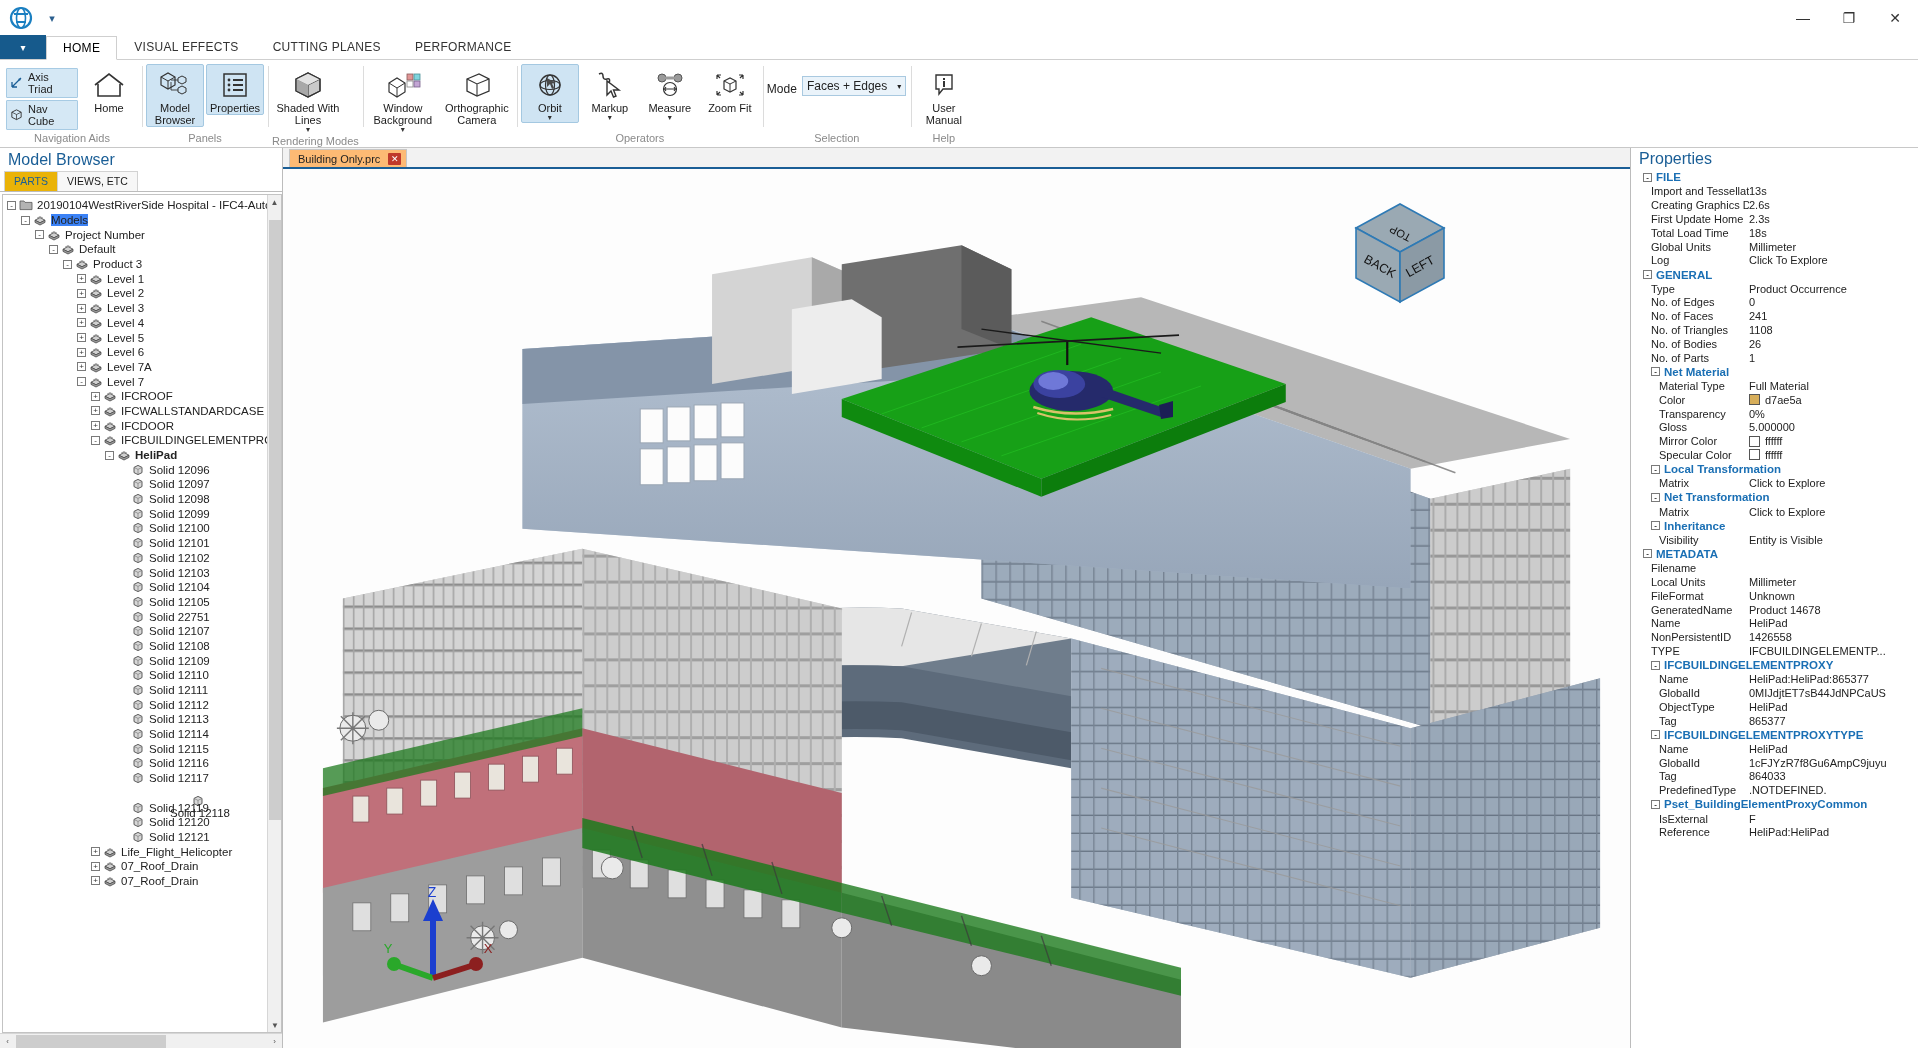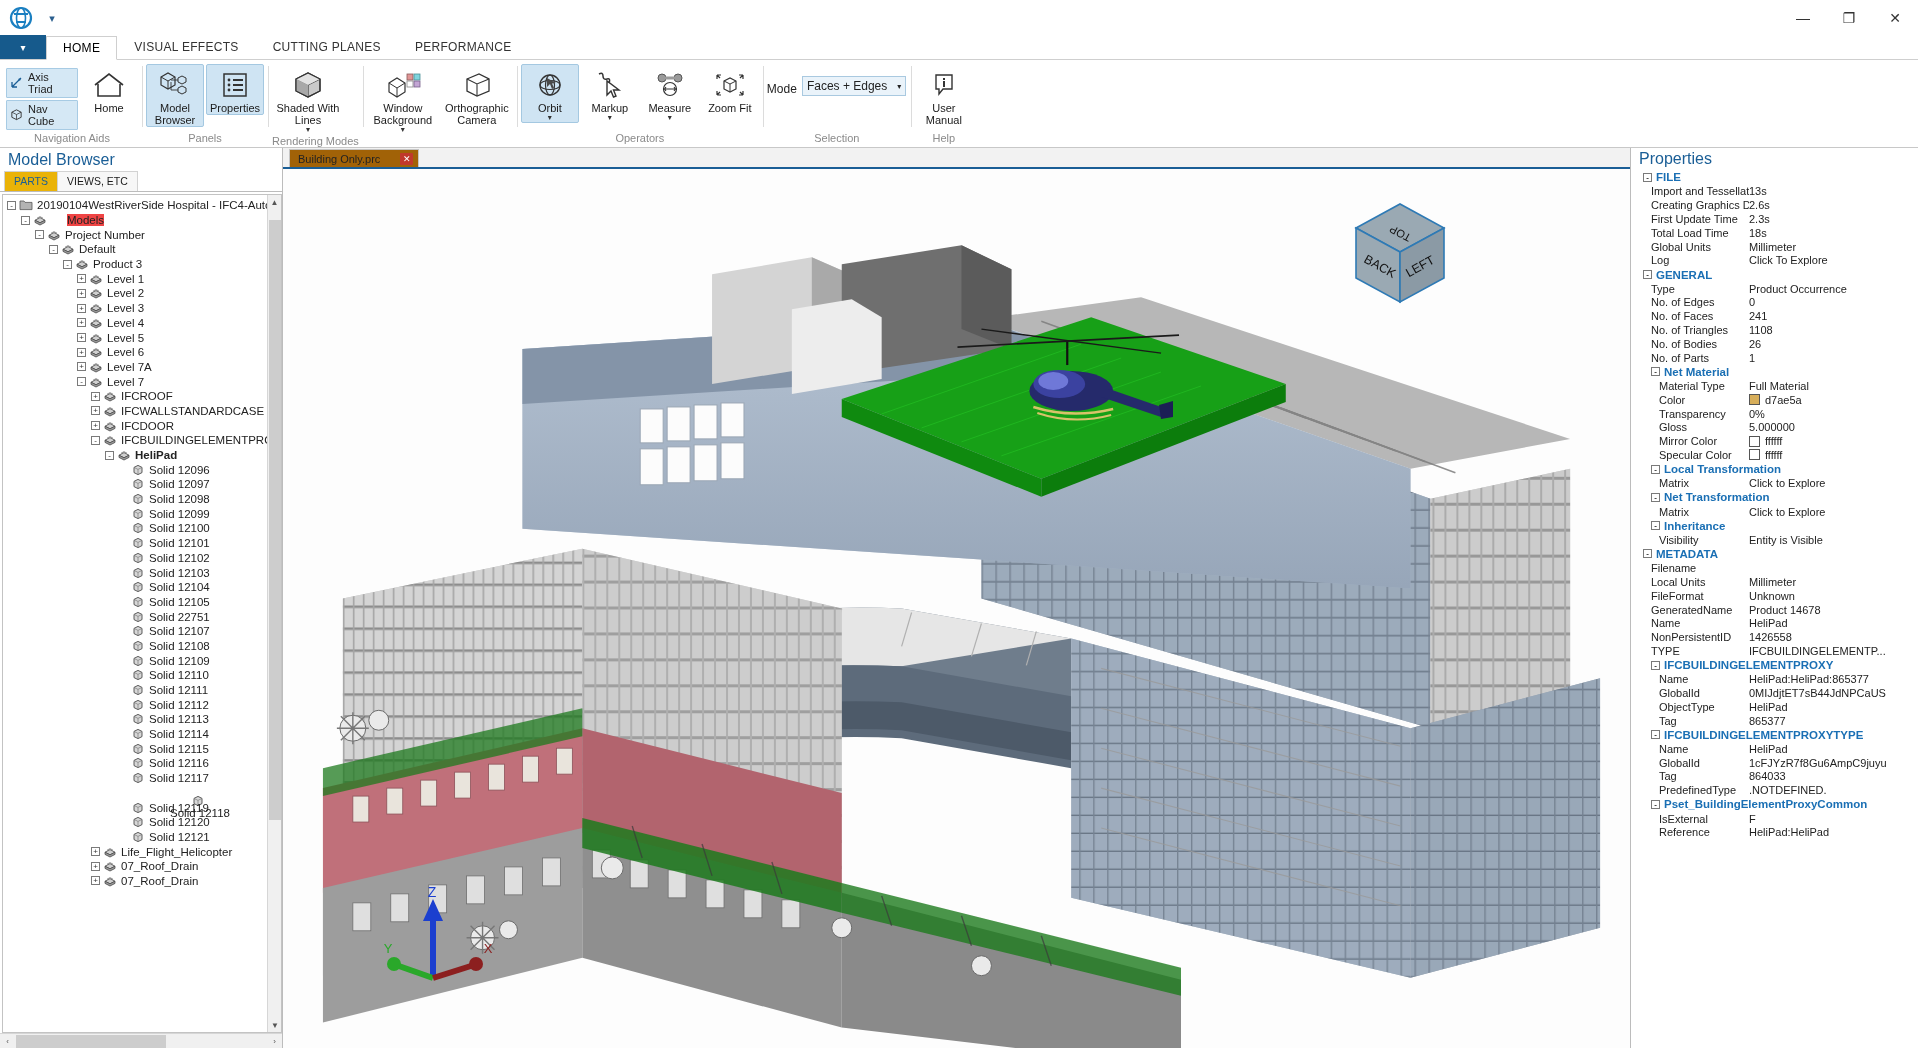--- a/index.html
+++ b/index.html
@@ -102,38 +102,38 @@
   .tree { padding:3px 0 0 4px; font-size:11.5px; position:relative; }
   .trow { display:flex; align-items:center; height:14.7px; white-space:nowrap; }
   .tog {
     width:9px; height:9px; border:1px solid #7a7a7a; background:#fff; margin-right:3px;
     font-size:8px; line-height:7px; text-align:center; color:#333; flex:none;
   }
   .tog.blank { border:none; background:transparent; }
   .icn { width:14px; height:12px; margin-right:4px; flex:none; }
   .tlabel { font-size:11.5px; }
   .tlabel.bold { font-weight:bold; }
-  .tlabel.hl { background:#ef4444;margin-left:16px; }
+  .tlabel.hl { background:#3b82f6; }
 
   .vscroll {
     position:absolute; right:0; top:0; width:14px; bottom:0; background:#f0f0f0; border-left:1px solid #d6d6d6;
   }
   .vs-btn { height:14px; display:flex; align-items:center; justify-content:center; font-size:8px; color:#555; background:#f0f0f0;}
   .vs-thumb { position:absolute; top:25px; left:1px; width:12px; height:600px; background:#cdcdcd; }
   .hscroll {
     height:15px; background:#f0f0f0; border-top:1px solid #d6d6d6; display:flex; align-items:center; position:relative;
   }
   .hs-btn { width:15px; text-align:center; font-size:8px; color:#555; }
   .hs-thumb { position:absolute; left:16px; width:150px; height:13px; top:1px; background:#cdcdcd; }
 
   
   .viewport { flex:1; position:relative; background:#f2f2f2; display:flex; flex-direction:column; min-width:0; }
   .doc-tabs { height:19px; background:#f2f2f2; display:flex; align-items:flex-end; padding-left:6px; }
   .doc-tab {
-    display:flex; align-items:center; gap:20px; background:#a16207; border:1px solid #c6c6c6; border-bottom:none;
+    display:flex; align-items:center; gap:8px; background:#fdba74; border:1px solid #c6c6c6; border-bottom:none;
     font-size:11px; padding:2px 5px 2px 8px; height:18px;
   }
   .tab-close {
     width:13px; height:12px; background:#c0392b; color:#fff; font-size:9px;
     display:flex; align-items:center; justify-content:center; border-radius:1px;
   }
   .canvas { flex:1; position:relative; background:#fdfdfd; border-top:2px solid #1a5e96; overflow:hidden; }
 
   .navcube { position:absolute; right:170px; top:25px; width:120px; height:118px; }
   .axis-triad { position:absolute; left:95px; bottom:55px; width:120px; height:110px; }
@@ -1038,21 +1038,21 @@
               <span>13s</span>
             </span>
           </div>
           <div class="prow">
             <span class="pkey ind2">Creating Graphics Data...</span>
             <span class="pval">
               <span>2.6s</span>
             </span>
           </div>
           <div class="prow">
-            <span class="pkey ind2">First Update Time</span>
+            <span class="pkey ind2">First Update Home</span>
             <span class="pval">
               <span>2.3s</span>
             </span>
           </div>
           <div class="prow">
             <span class="pkey ind2">Total Load Time</span>
             <span class="pval">
               <span>18s</span>
             </span>
           </div>

